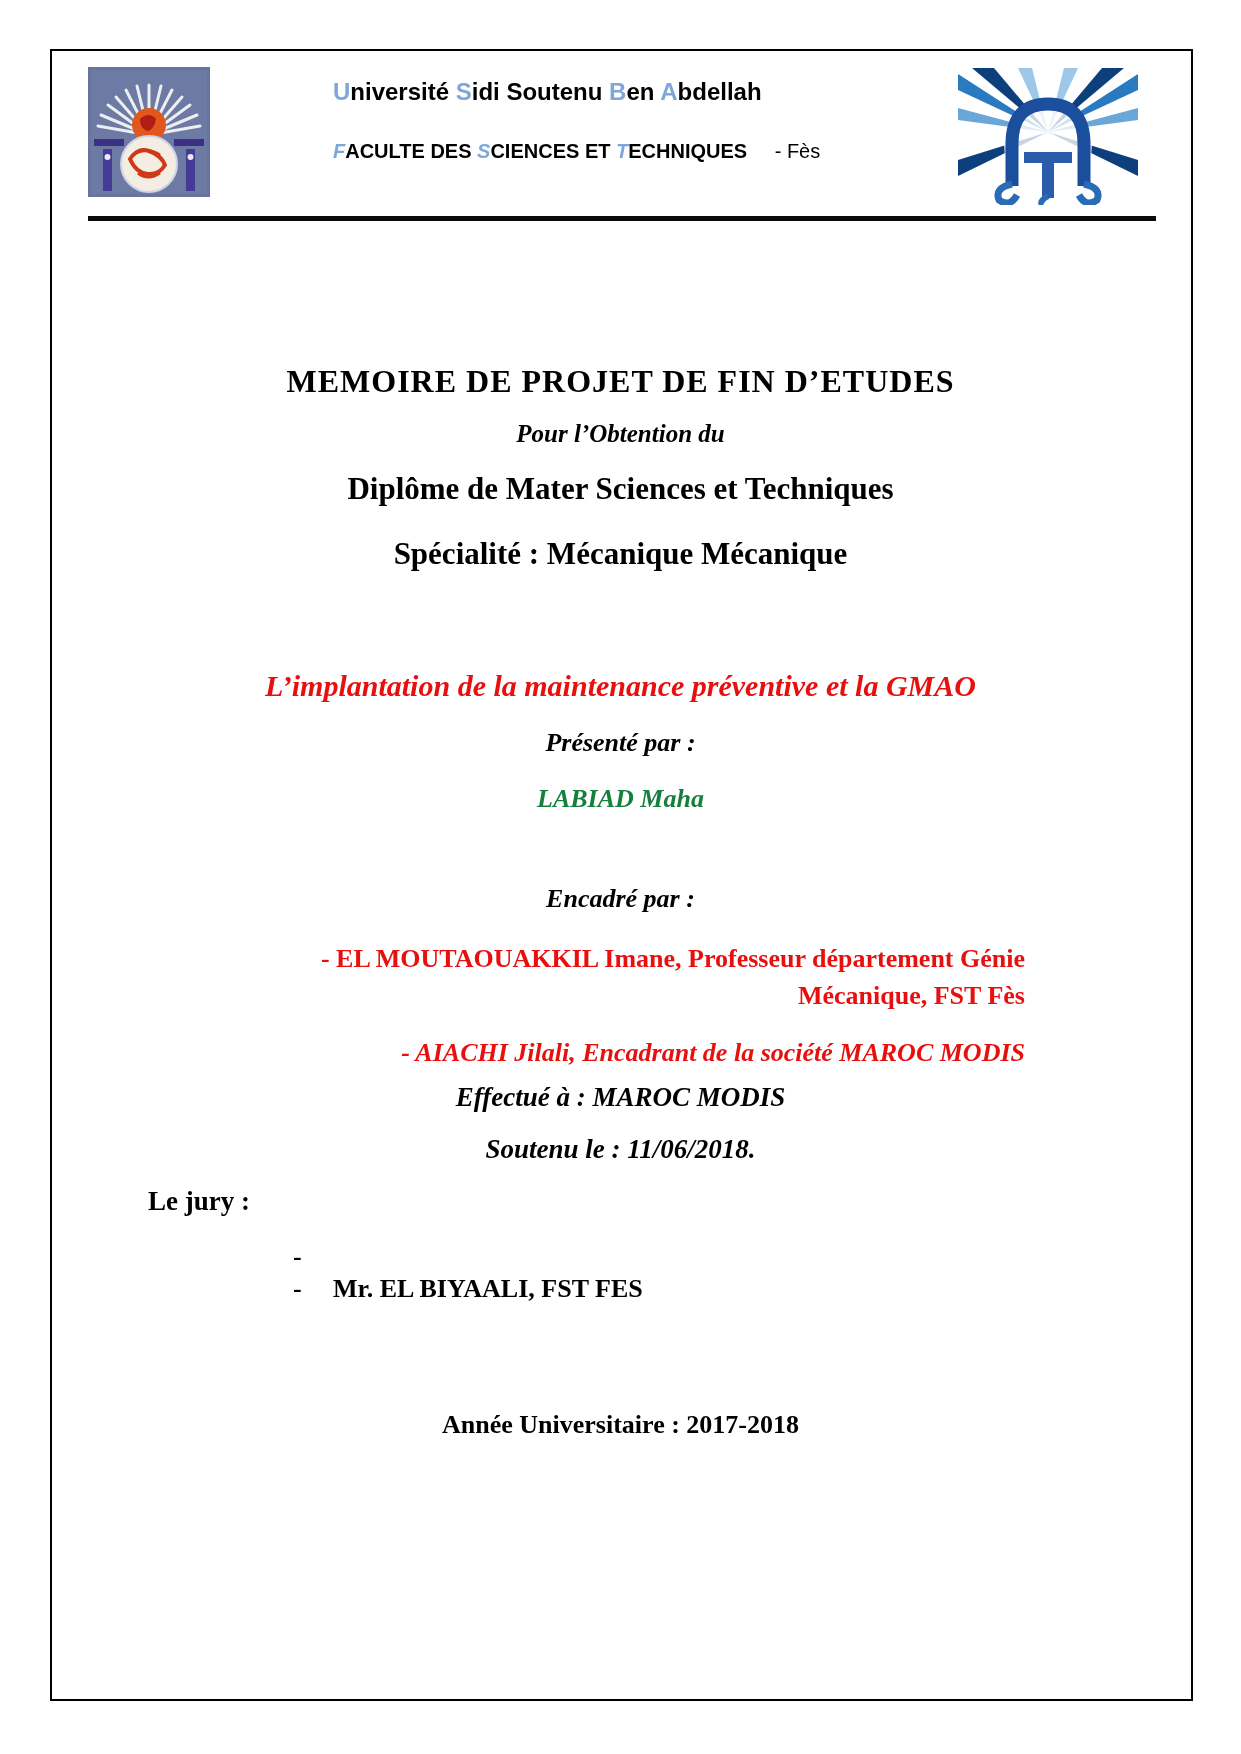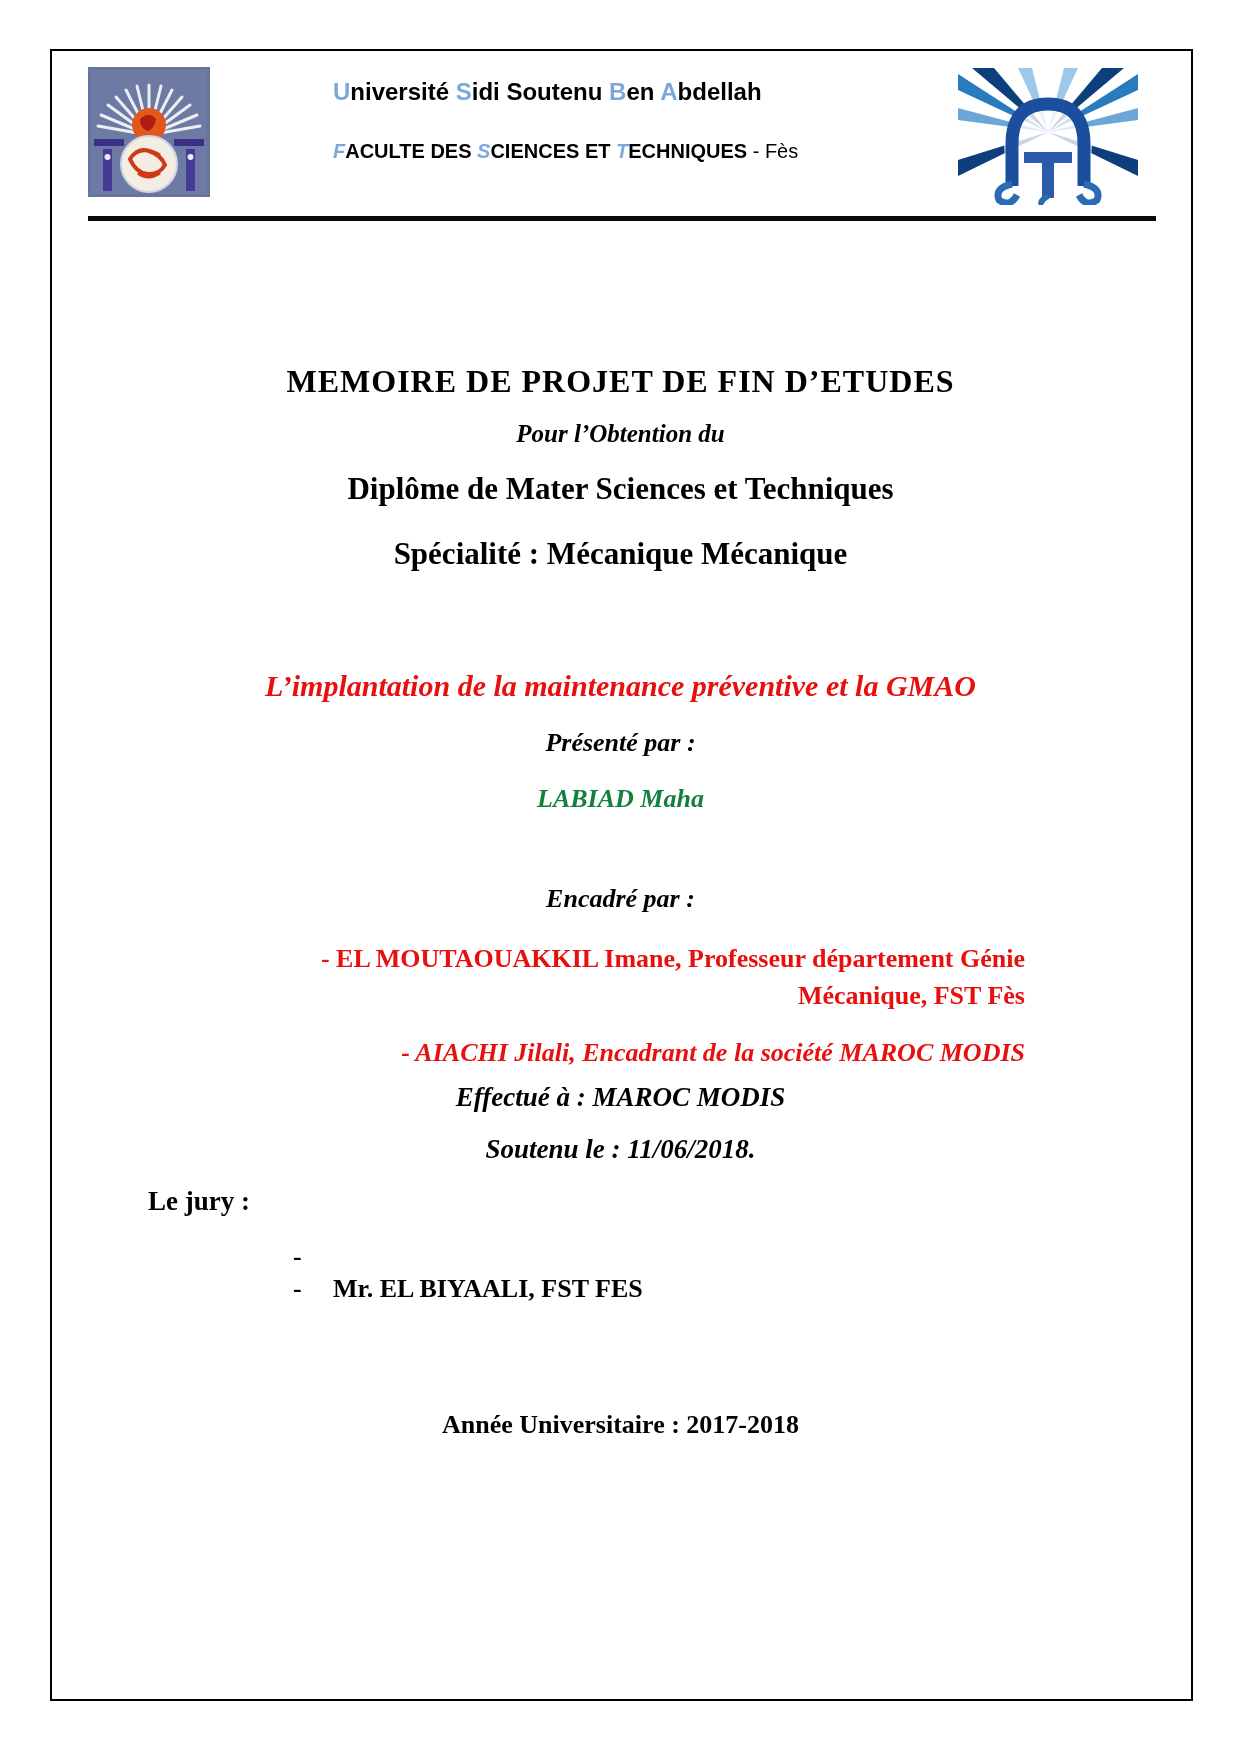--- a/index.html
+++ b/index.html
@@ -23,21 +23,21 @@
   .logo-fst   { position:absolute; left:958px; top:68px; width:180px; height:137px; }
   .header-text {
     position:absolute; left:333px; top:78px; width:600px;
     font-family:"Liberation Sans", sans-serif;
     font-weight:bold;
   }
   .header-line1 { font-size:24px; letter-spacing:0px; white-space:nowrap; }
   .header-line2 { font-size:20px; margin-top:34px; white-space:nowrap; }
   .blue-cap { color:#7da7d9; }
   .blue-cap-italic { color:#7da7d9; font-style:italic; }
-  .fes-suffix { font-weight:normal; }
+  .fes-suffix { font-weight:normal;margin-left:22px; }
   .divider {
     position:absolute; left:88px; top:216px;
     width:1068px; height:5px; background:#0a0a0a;
   }
   
   .blk { position:absolute; left:0; width:1241px; text-align:center; font-weight:bold; }
   .blk-left { position:absolute; font-weight:bold; text-align:left; }
 
   .title-memoire   { top:363px; font-size:32px; letter-spacing:1px; }
   .obtention       { top:420px; font-size:25px; font-style:italic; }

